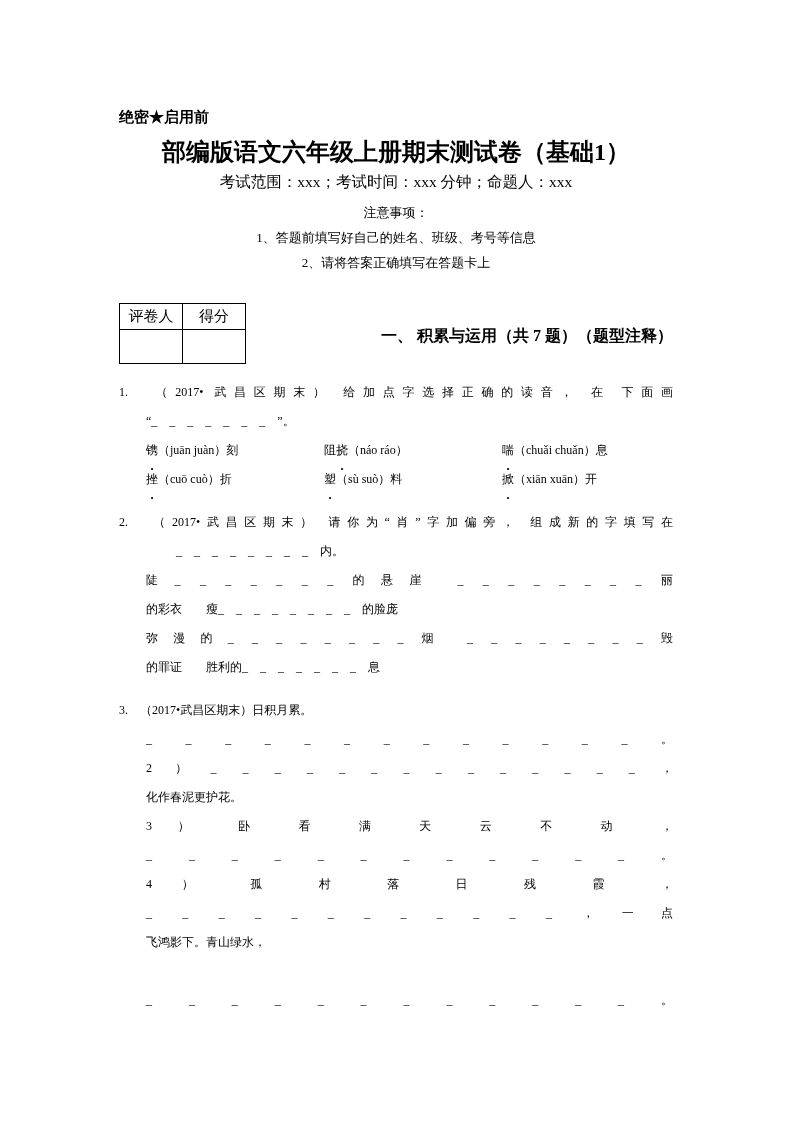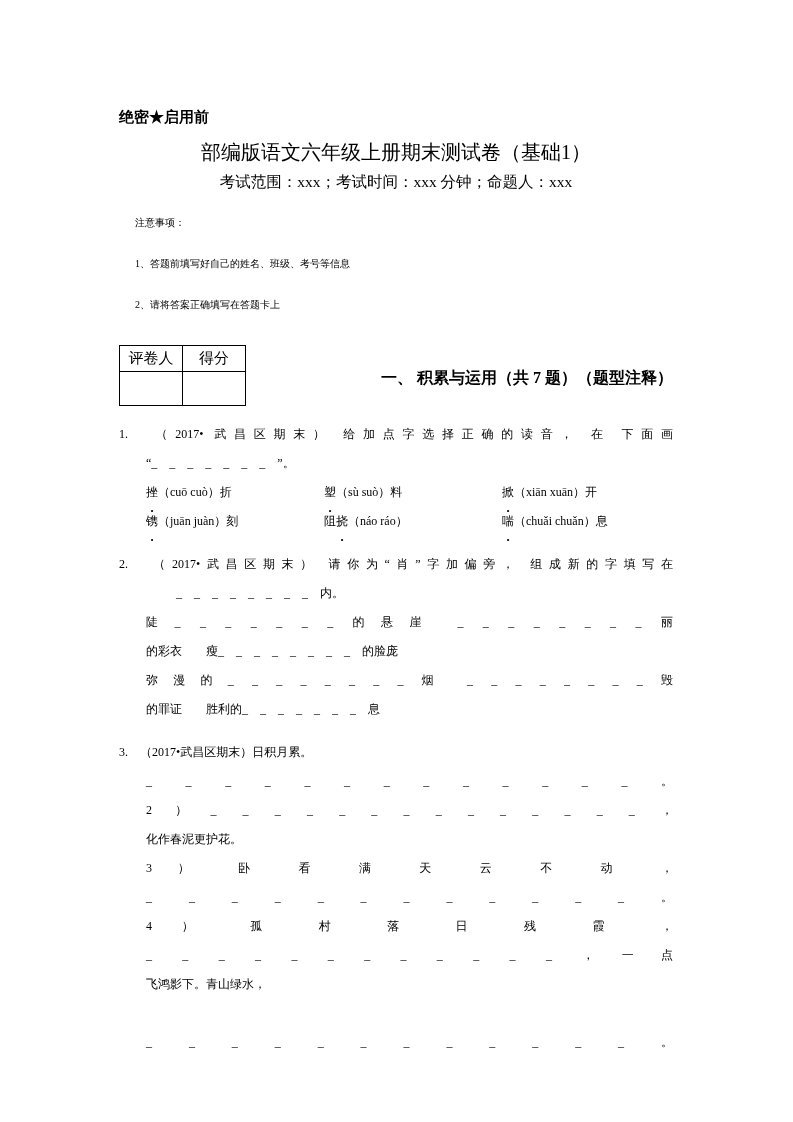--- a/index.html
+++ b/index.html
@@ -23,34 +23,35 @@
   }
   .secrecy {
     margin: 0;
     font-weight: bold;
     font-size: 15px;
     line-height: 22px;
   }
   .title {
     margin: 10px 0 4px 0;
     text-align: center;
-    font-weight: normal;
-    font-size: 20px;
+    font-weight: bold;
+    font-size: 24px;
     line-height: 28px;
   }
   .exam-info {
     margin: 0 0 6px 0;
     text-align: center;
     font-size: 15.5px;
     line-height: 24px;
   }
   .notice {
-    margin: 16px;
-    font-size: 10px;
+    margin: 0;
+    font-size: 13px;
     line-height: 25px;
+    text-align: center;
   }
   .table-row {
     margin-top: 28px;
     display: flex;
     align-items: flex-start;
   }
   .score-table {
     border-collapse: collapse;
     flex: 0 0 auto;
   }
@@ -133,22 +134,22 @@
           <td class="st-cell"></td>
         </tr>
       </tbody>
     </table>
     <div class="section-head">一、 积累与运用（共 7 题）（题型注释）</div>
   </div>
 
   <div class="question">
     <p class="qline first jl">1.　（2017• 武昌区期末） 给加点字选择正确的读音， 在 下面画</p>
     <p class="qline">“_　_　_　_　_　_　_　”。</p>
+    <p class="qline pinyin"><span class="pygroup"><span class="dotchar">镌</span><span>（juān juàn）刻</span></span><span class="pygroup"><span>阻</span><span class="dotchar">挠</span><span>（náo ráo）</span></span><span class="pygroup"><span class="dotchar">喘</span><span>（chuǎi chuǎn）息</span></span></p>
     <p class="qline pinyin"><span class="pygroup"><span class="dotchar">挫</span><span>（cuō cuò）折</span></span><span class="pygroup"><span class="dotchar">塑</span><span>（sù suò）料</span></span><span class="pygroup"><span class="dotchar">掀</span><span>（xiān xuān）开</span></span></p>
-    <p class="qline pinyin"><span class="pygroup"><span class="dotchar">镌</span><span>（juān juàn）刻</span></span><span class="pygroup"><span>阻</span><span class="dotchar">挠</span><span>（náo ráo）</span></span><span class="pygroup"><span class="dotchar">喘</span><span>（chuǎi chuǎn）息</span></span></p>
   </div>
 
   <div class="question">
     <p class="qline first jl">2.　（2017•武昌区期末） 请你为“肖”字加偏旁， 组成新的字填写在</p>
     <p class="qline blank-indent">_　_　_　_　_　_　_　_　内。</p>
     <p class="qline jl">陡_ _ _ _ _ _ _ 的悬崖 _ _ _ _ _ _ _ _ 丽</p>
     <p class="qline">的彩衣　　瘦_　_　_　_　_　_　_　_　的脸庞</p>
     <p class="qline jl">弥漫的_ _ _ _ _ _ _ _ 烟 _ _ _ _ _ _ _ _ 毁</p>
     <p class="qline">的罪证　　胜利的_　_　_　_　_　_　_　息</p>
   </div>

